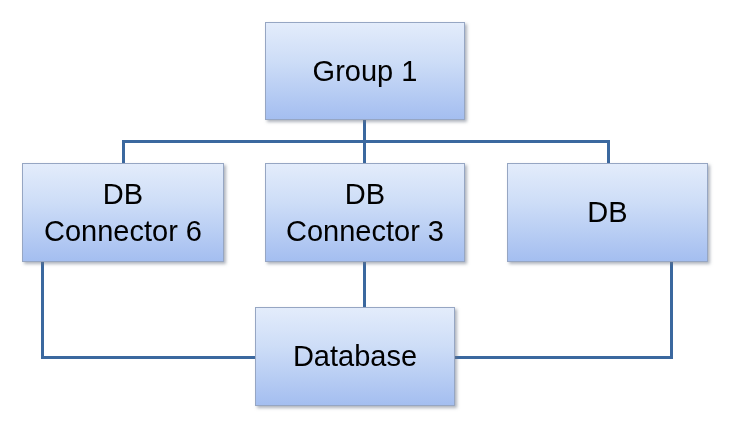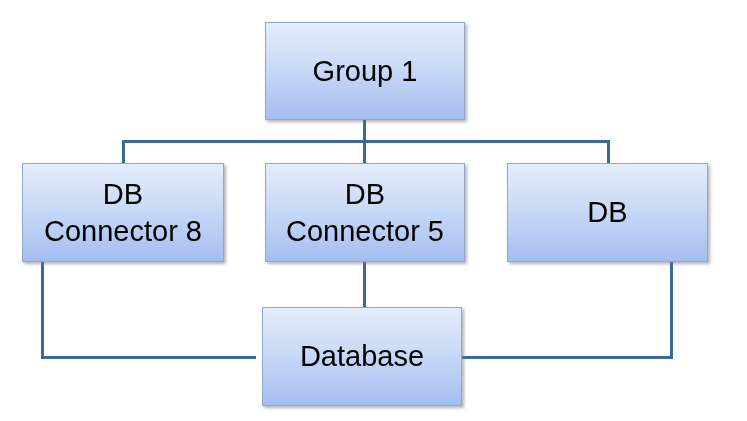--- a/index.html
+++ b/index.html
@@ -29,21 +29,21 @@
   .edge {
     position: absolute;
     z-index: 1;
     background: #3b689f;
   }
   
   #node-group-1        { left: 265px; top:  22px; width: 198px; height:  96px; }
   #node-db-connector-1 { left:  22px; top: 163px; width: 200px; height:  97px; }
   #node-db-connector-2 { left: 265px; top: 163px; width: 198px; height:  97px; }
   #node-db-connector-3 { left: 507px; top: 163px; width: 199px; height:  97px; }
-  #node-database       { left: 262px; top: 307px; width: 198px; height:  97px; }
+  #node-database       { left: 255px; top: 307px; width: 198px; height:  97px; }
   
   #edge-trunk                 { left: 363px; top: 119px; width:   3px; height: 45px; }
   #edge-bus                   { left: 122px; top: 140px; width: 488px; height:  3px; }
   #edge-bus-drop-left         { left: 122px; top: 140px; width:   3px; height: 24px; }
   #edge-bus-drop-right        { left: 607px; top: 140px; width:   3px; height: 24px; }
   #edge-connector2-database   { left: 363px; top: 261px; width:   3px; height: 47px; }
   #edge-connector1-database-v { left:  41px; top: 261px; width:   3px; height: 98px; }
   #edge-connector1-database-h { left:  41px; top: 356px; width: 215px; height:  3px; }
   #edge-connector3-database-v { left: 670px; top: 261px; width:   3px; height: 98px; }
   #edge-connector3-database-h { left: 454px; top: 356px; width: 219px; height:  3px; }
@@ -62,26 +62,26 @@
   <div class="edge" id="edge-connector1-database-h"></div>
   <div class="edge" id="edge-connector3-database-v"></div>
   <div class="edge" id="edge-connector3-database-h"></div>
 
   <div class="node" id="node-group-1">
     <span>Group 1</span>
   </div>
 
   <div class="node" id="node-db-connector-1">
     <span>DB</span>
-    <span>Connector 8</span>
+    <span>Connector 6</span>
   </div>
 
   <div class="node" id="node-db-connector-2">
     <span>DB</span>
-    <span>Connector 5</span>
+    <span>Connector 3</span>
   </div>
 
   <div class="node" id="node-db-connector-3">
     <span>DB</span>
   </div>
 
   <div class="node" id="node-database">
     <span>Database</span>
   </div>
 

